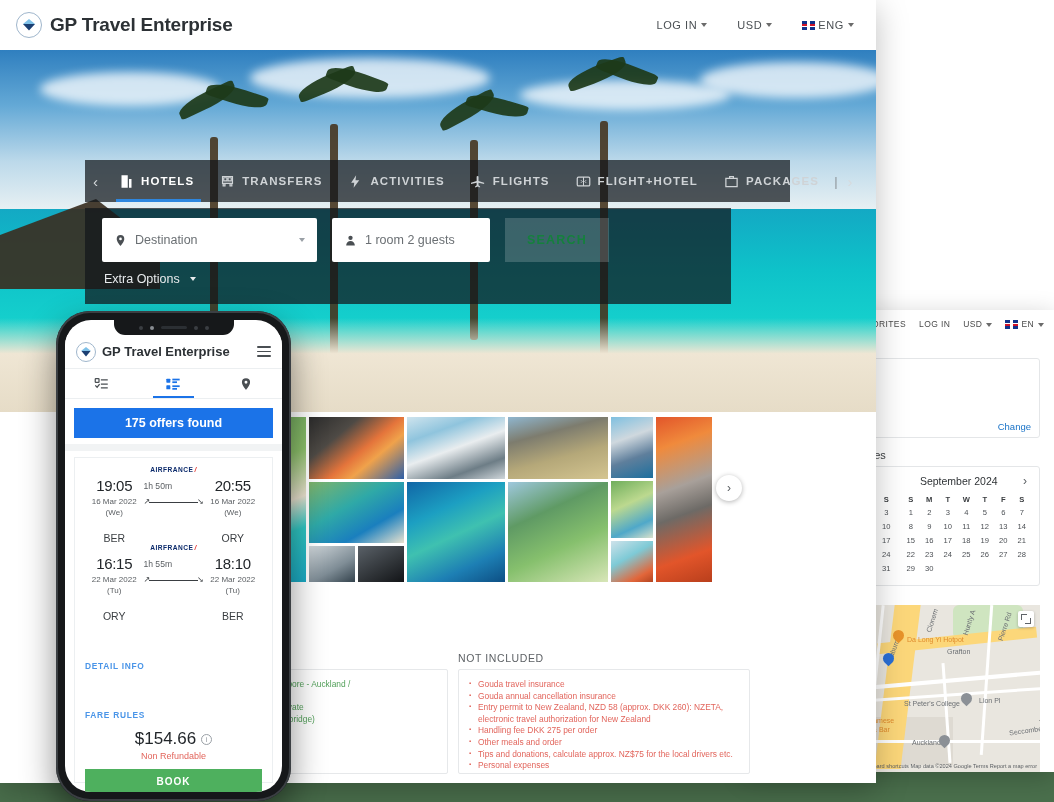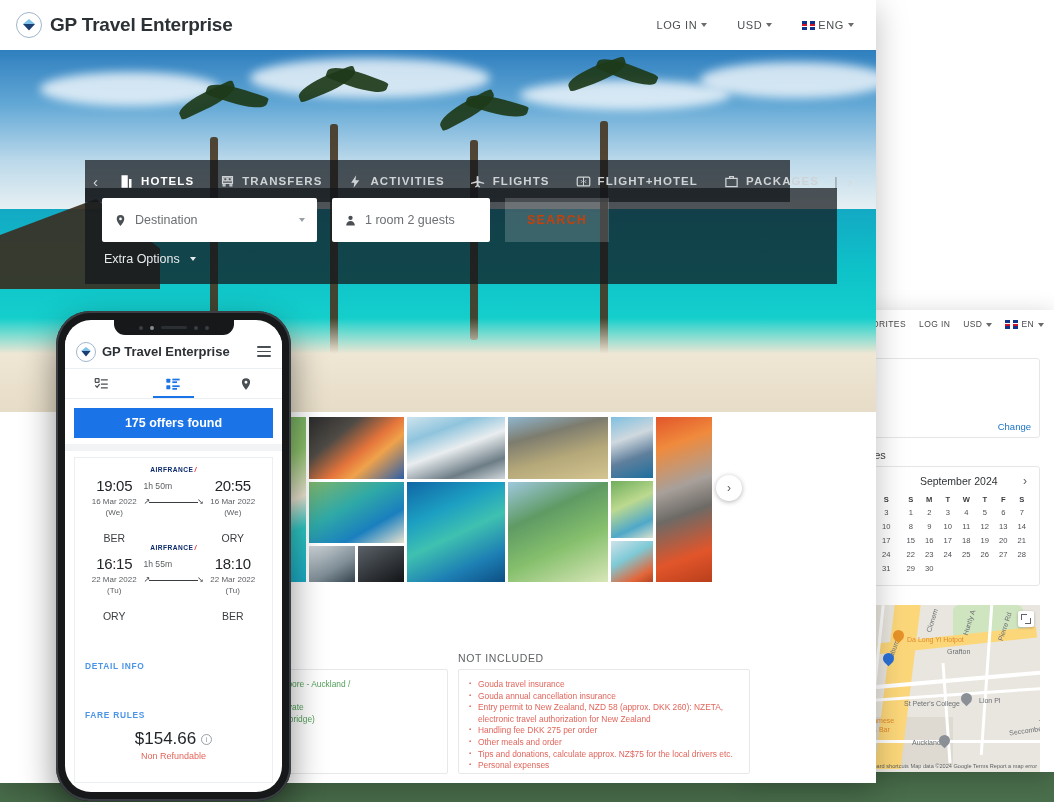--- a/index.html
+++ b/index.html
@@ -150,32 +150,32 @@
   }
   .tab{ display:flex; align-items:center; gap:7px; color:#cfd3d6; font-size:11.5px;
     font-weight:bold; letter-spacing:1.1px; padding:0 13px; height:100%; cursor:pointer; position:relative;}
   .tab.active{ color:#fff;text-align:center; }
   .tab.active:after{ content:""; position:absolute; left:10px; right:6px; bottom:0; height:3px; background:#2e86de;}
   .tab-nav{ color:#d6dadd; font-size:15px; padding:0 8px; cursor:pointer; }
   .divider{ color:#8e9499; font-size:13px; padding:0 2px; }
   .ic{ width:15px;height:15px; display:inline-block; fill:currentColor; }
 
   .panel{
-    position:absolute; left:85px; top:188px; width:752px; height:96px;
+    position:absolute; left:85px; top:208px; width:646px; height:96px;
     background:rgba(18,22,26,.72); z-index:4;
   }
   .fields{ position:absolute; left:17px; top:10px; display:flex; gap:15px; align-items:center;}
   .fld{ background:#fff; border-radius:2px; height:44px; display:flex; align-items:center;
     padding:0 12px; gap:8px; font-size:12.5px; color:#6a6f73; }
   .fld.dest{ width:215px; justify-content:space-between;}
   .fld.date{ width:155px; font-size:9.6px; color:#55595d;}
   .fld.guest{ width:158px; }
   .btn-search{
     width:104px;height:44px;background:rgba(255,255,255,.18);
-    color:#c2410c; font-size:12.5px; letter-spacing:1.2px; font-weight:bold;
+    color:#15803d; font-size:12.5px; letter-spacing:1.2px; font-weight:bold;
     display:flex;align-items:center;justify-content:center; cursor:pointer;
   }
   .extra{ position:absolute; left:19px; top:64px; color:#e8ebed; font-size:12.5px;
     display:flex; align-items:center; gap:6px; cursor:pointer;}
 
   
   .w1-body{ position:absolute; left:0; top:412px; right:0; bottom:0; background:#fff;}
 
   
   .gal{ position:absolute; left:216px; top:5px; width:540px; height:165px; display:flex; gap:3px; }
@@ -742,17 +742,18 @@
               </div>
             </div>
           </div>
         <div class="lnk">DETAIL INFO</div>
         <div class="lnk">FARE RULES</div>
         <div class="price">
           <span>$154.66</span>
           <span class="infoi">i</span>
         </div>
         <div class="nonref">Non Refundable</div>
+        <div class="bookbtn">BOOK</div>
       </div>
     </div>
   </div>
 
 </div>
 
 </body></html>

